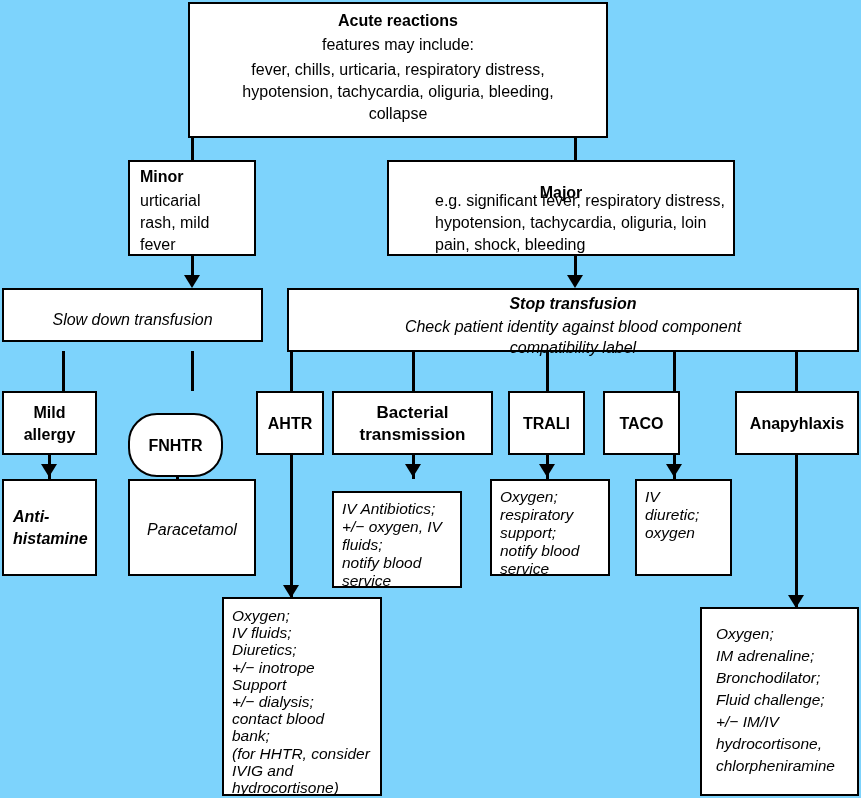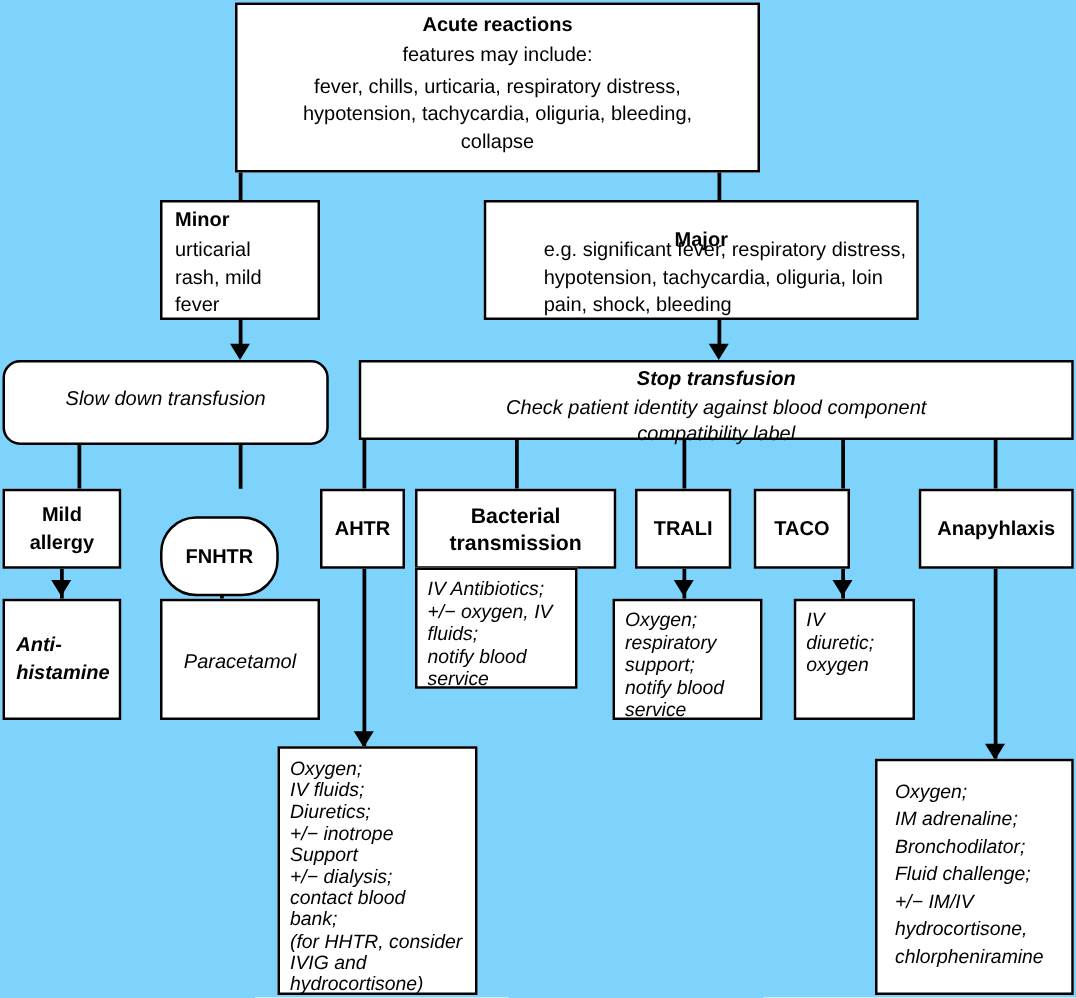--- a/index.html
+++ b/index.html
@@ -114,21 +114,21 @@
 fever</div>
   </div>
 
   <div class="box" style="left:387px; top:160px; width:348px; height:96px;">
     <div class="inner ttl" style="top:6px; font-size:16px;margin-top:16px;">Major</div>
     <div class="inner left" style="top:28px; font-size:16px; line-height:22px; white-space:pre-line; padding-left:14px;margin-left:32px;">e.g. significant fever, respiratory distress,
 hypotension, tachycardia, oliguria, loin
 pain, shock, bleeding</div>
   </div>
 
-  <div class="box" style="left:2px; top:288px; width:261px; height:68px;border-radius:14px;">
+  <div class="box" style="left:2px; top:288px; width:261px; height:54px;">
     <div class="inner ital ctr" style="top:21px; font-size:16px;">Slow down transfusion</div>
   </div>
 
   <div class="box" style="left:2px; top:391px; width:95px; height:64px;">
     <div class="inner ttl" style="top:9px; font-size:16px; line-height:22px; white-space:pre-line;">Mild
 allergy</div>
   </div>
 
   <div class="box" style="left:287px; top:288px; width:572px; height:64px;">
     <div class="inner bi" style="top:5px; font-size:16px;">Stop transfusion</div>
@@ -163,21 +163,21 @@
 
   <div class="box" style="left:2px; top:479px; width:95px; height:97px;">
     <div class="inner ital left" style="top:25px; font-size:16px; line-height:22px; white-space:pre-line; padding-left:9px;font-weight:bold;">Anti-
 histamine</div>
   </div>
 
   <div class="box" style="left:128px; top:479px; width:128px; height:97px;">
     <div class="inner ital ctr" style="top:38px; font-size:16px; line-height:22px; white-space:pre-line;">Paracetamol</div>
   </div>
 
-  <div class="box" style="left:332px; top:454px; width:130px; height:97px;padding-left:38px;">
+  <div class="box" style="left:332px; top:491px; width:130px; height:97px;padding-left:38px;">
     <div class="inner ital left" style="top:7px; font-size:15.5px; line-height:18px; white-space:pre-line; padding-left:8px;">IV Antibiotics;
 +/− oxygen, IV
 fluids;
 notify blood
 service</div>
   </div>
 
   <div class="box" style="left:490px; top:479px; width:120px; height:97px;">
     <div class="inner ital left" style="top:7px; font-size:15.5px; line-height:18px; white-space:pre-line; padding-left:8px;">Oxygen;
 respiratory

